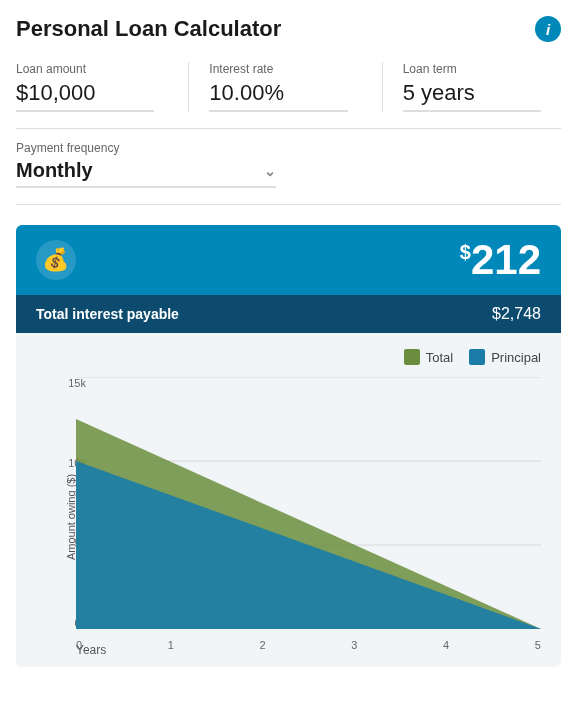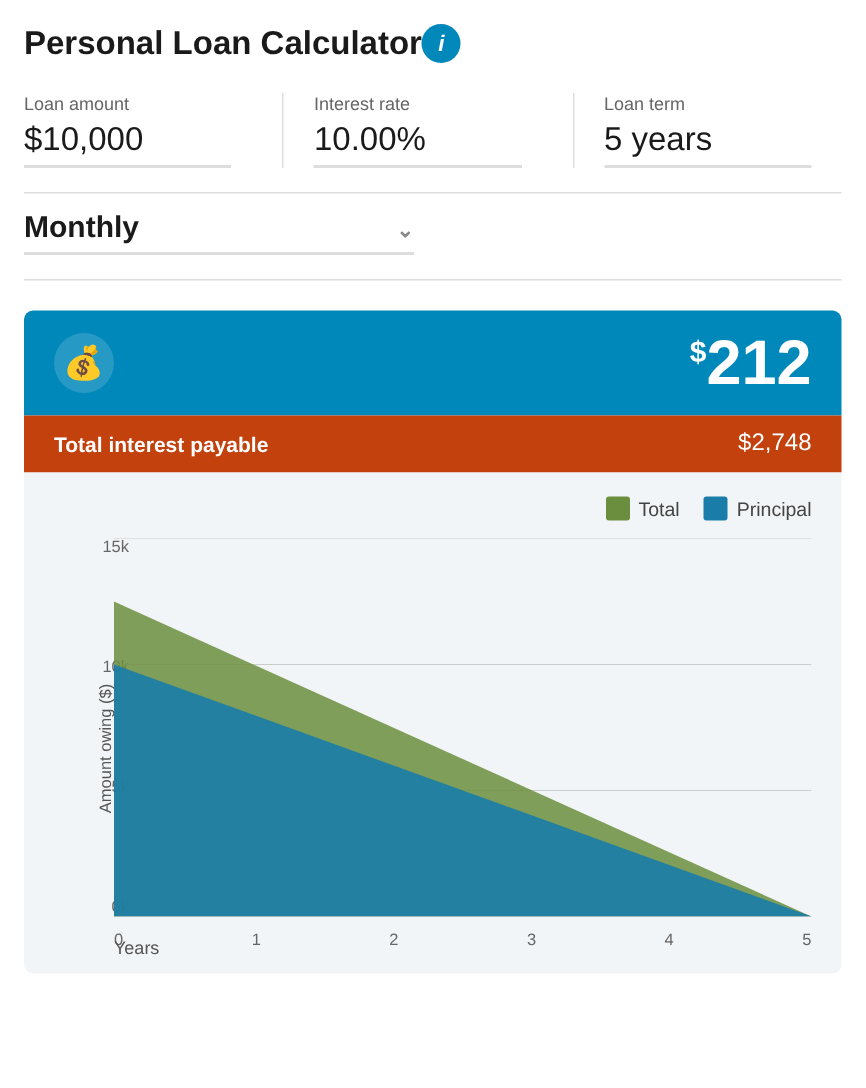--- a/index.html
+++ b/index.html
@@ -7,20 +7,21 @@
       font-family: Arial, sans-serif;
       background: #fff;
       width: 577px;
       min-height: 725px;
       padding: 16px;
       color: #333;
     }
     .header {
       display: flex;
       align-items: center;
+      justify-content: space-between;
       margin-bottom: 20px;
     }
     .header h1 {
       font-size: 22px;
       font-weight: bold;
       color: #1a1a1a;
     }
     .info-icon {
       width: 26px;
       height: 26px;
@@ -123,21 +124,21 @@
       font-size: 42px;
       font-weight: bold;
       line-height: 1;
     }
     .banner-amount sup {
       font-size: 20px;
       vertical-align: super;
       font-weight: bold;
     }
     .total-interest-row {
-      background: #c2410c;
+      background: #0c4a6e;
       padding: 10px 20px;
       display: flex;
       justify-content: space-between;
       align-items: center;
       border-radius: 0 0 0 0;
     }
     .total-interest-label {
       color: #fff;
       font-size: 14px;
       font-weight: bold;
@@ -213,20 +214,21 @@
     <div class="input-label">Interest rate</div>
     <div class="input-value">10.00%</div>
   </div>
   <div class="input-group bordered">
     <div class="input-label">Loan term</div>
     <div class="input-value">5 years</div>
   </div>
 </div>
 
 <div class="payment-freq-section">
+  <div class="payment-freq-label">Payment frequency</div>
   <div class="payment-freq-select">
     <span>Monthly</span>
     <span class="chevron">⌄</span>
   </div>
 </div>
 
 <div class="results-banner">
   <div class="banner-left">
     <div class="money-bag-icon">💰</div>
   </div>

